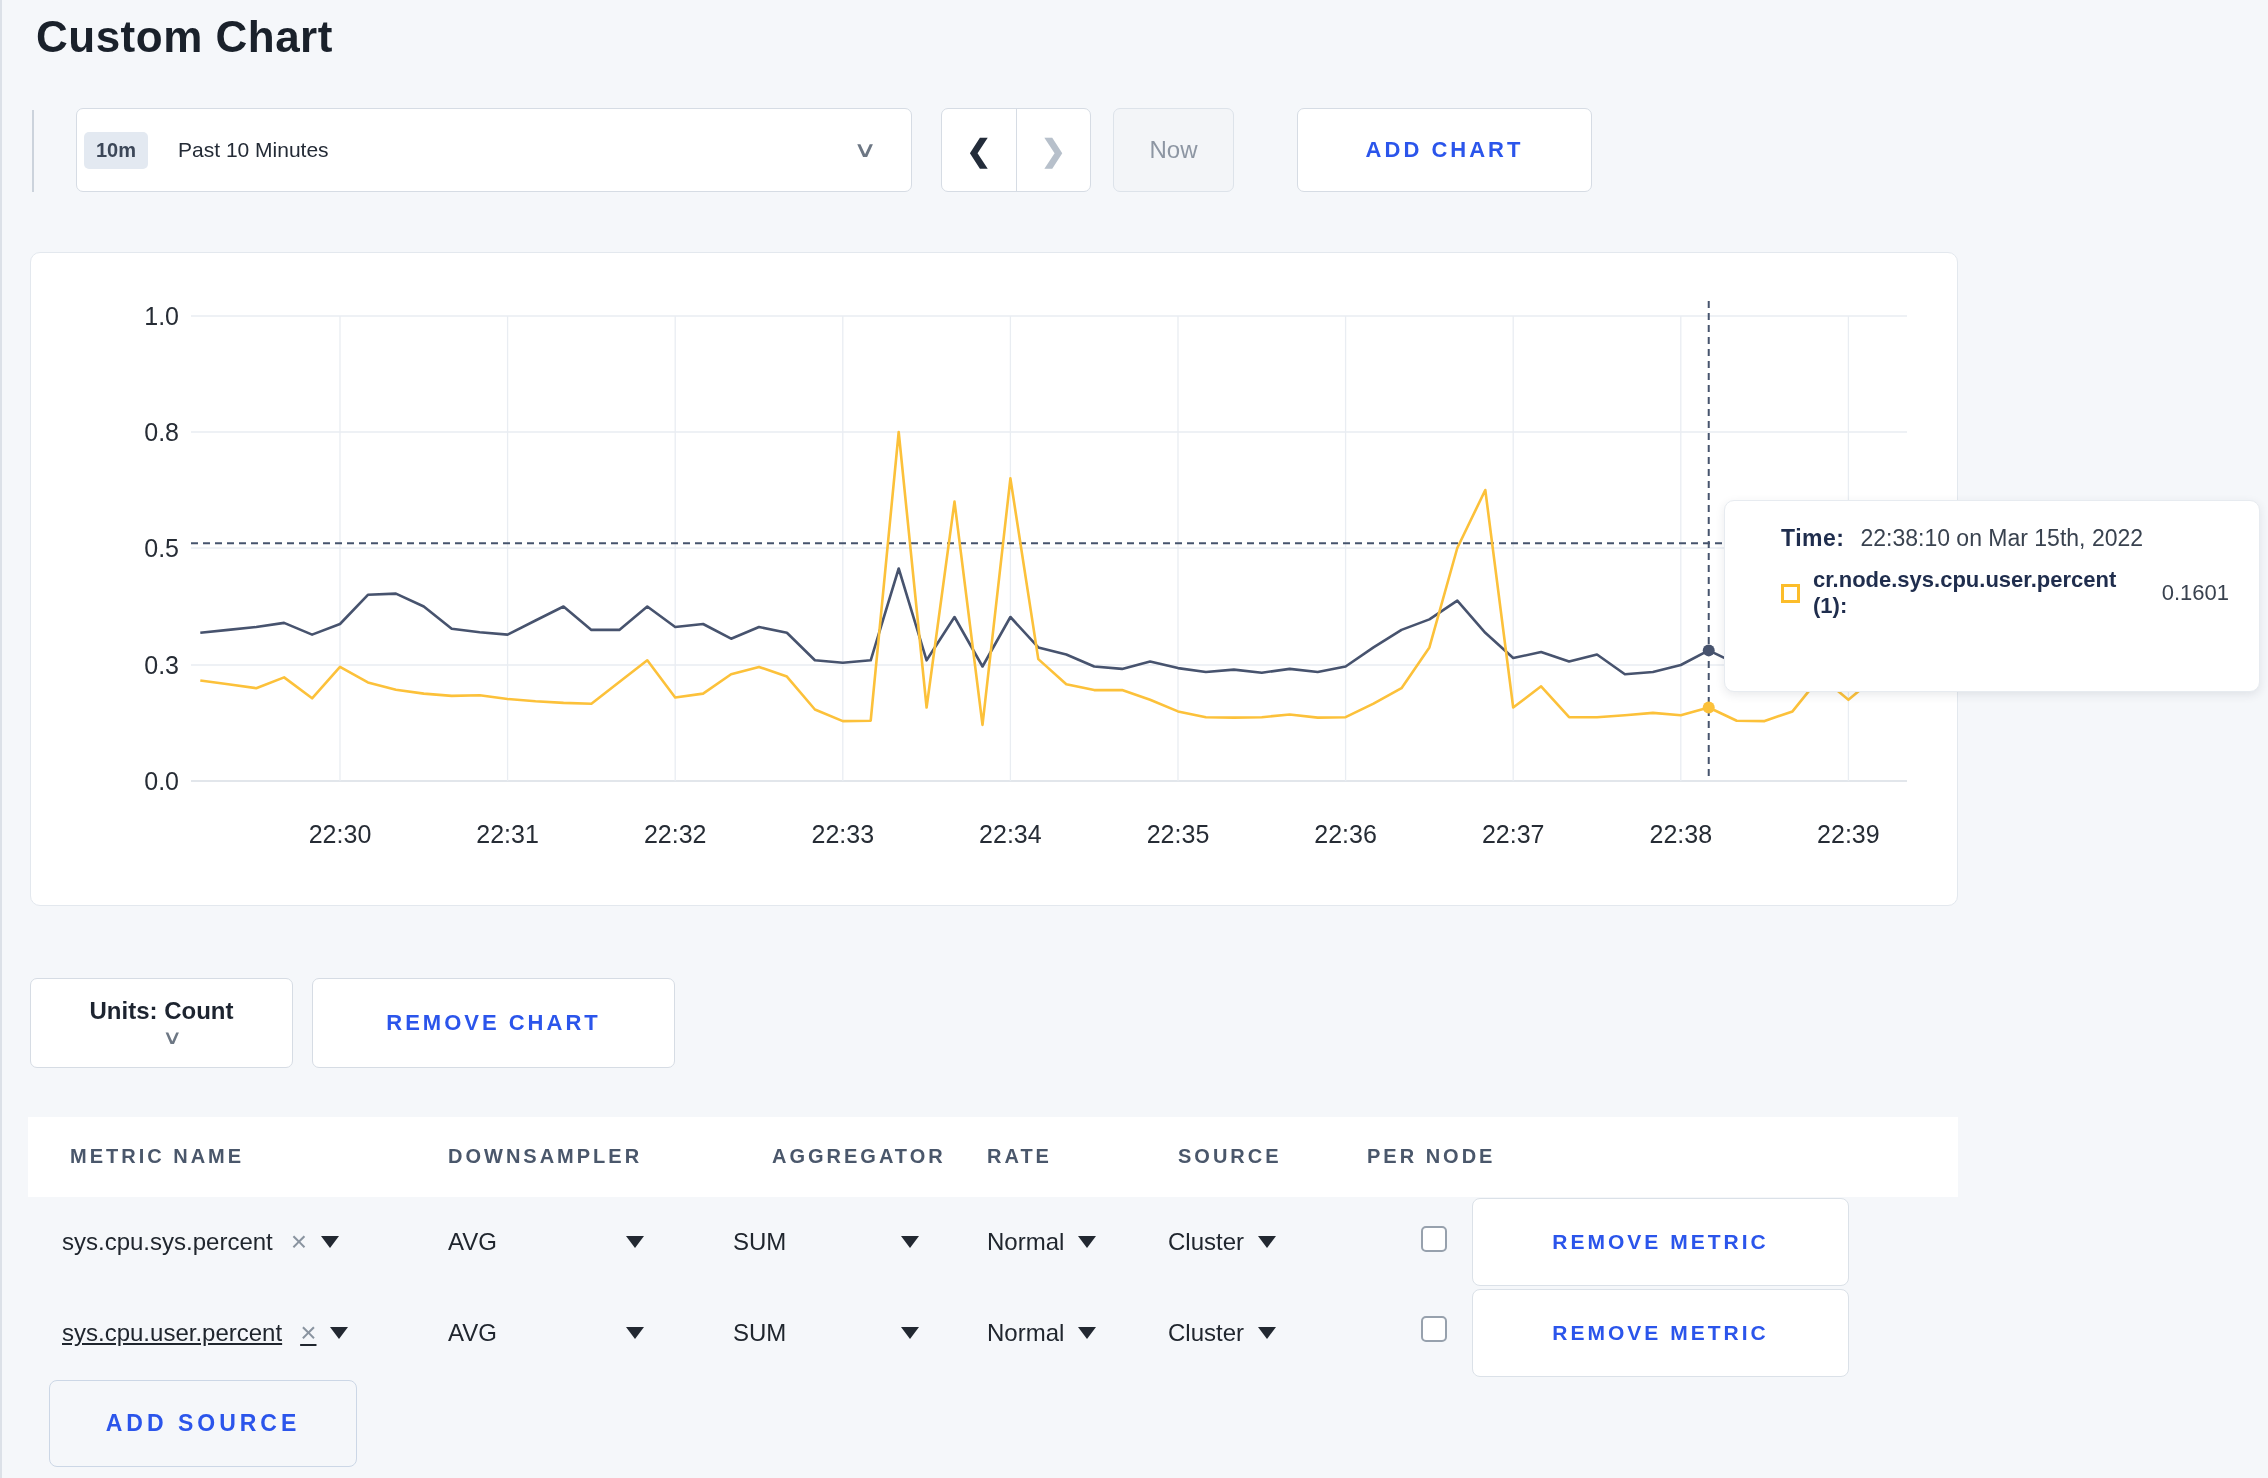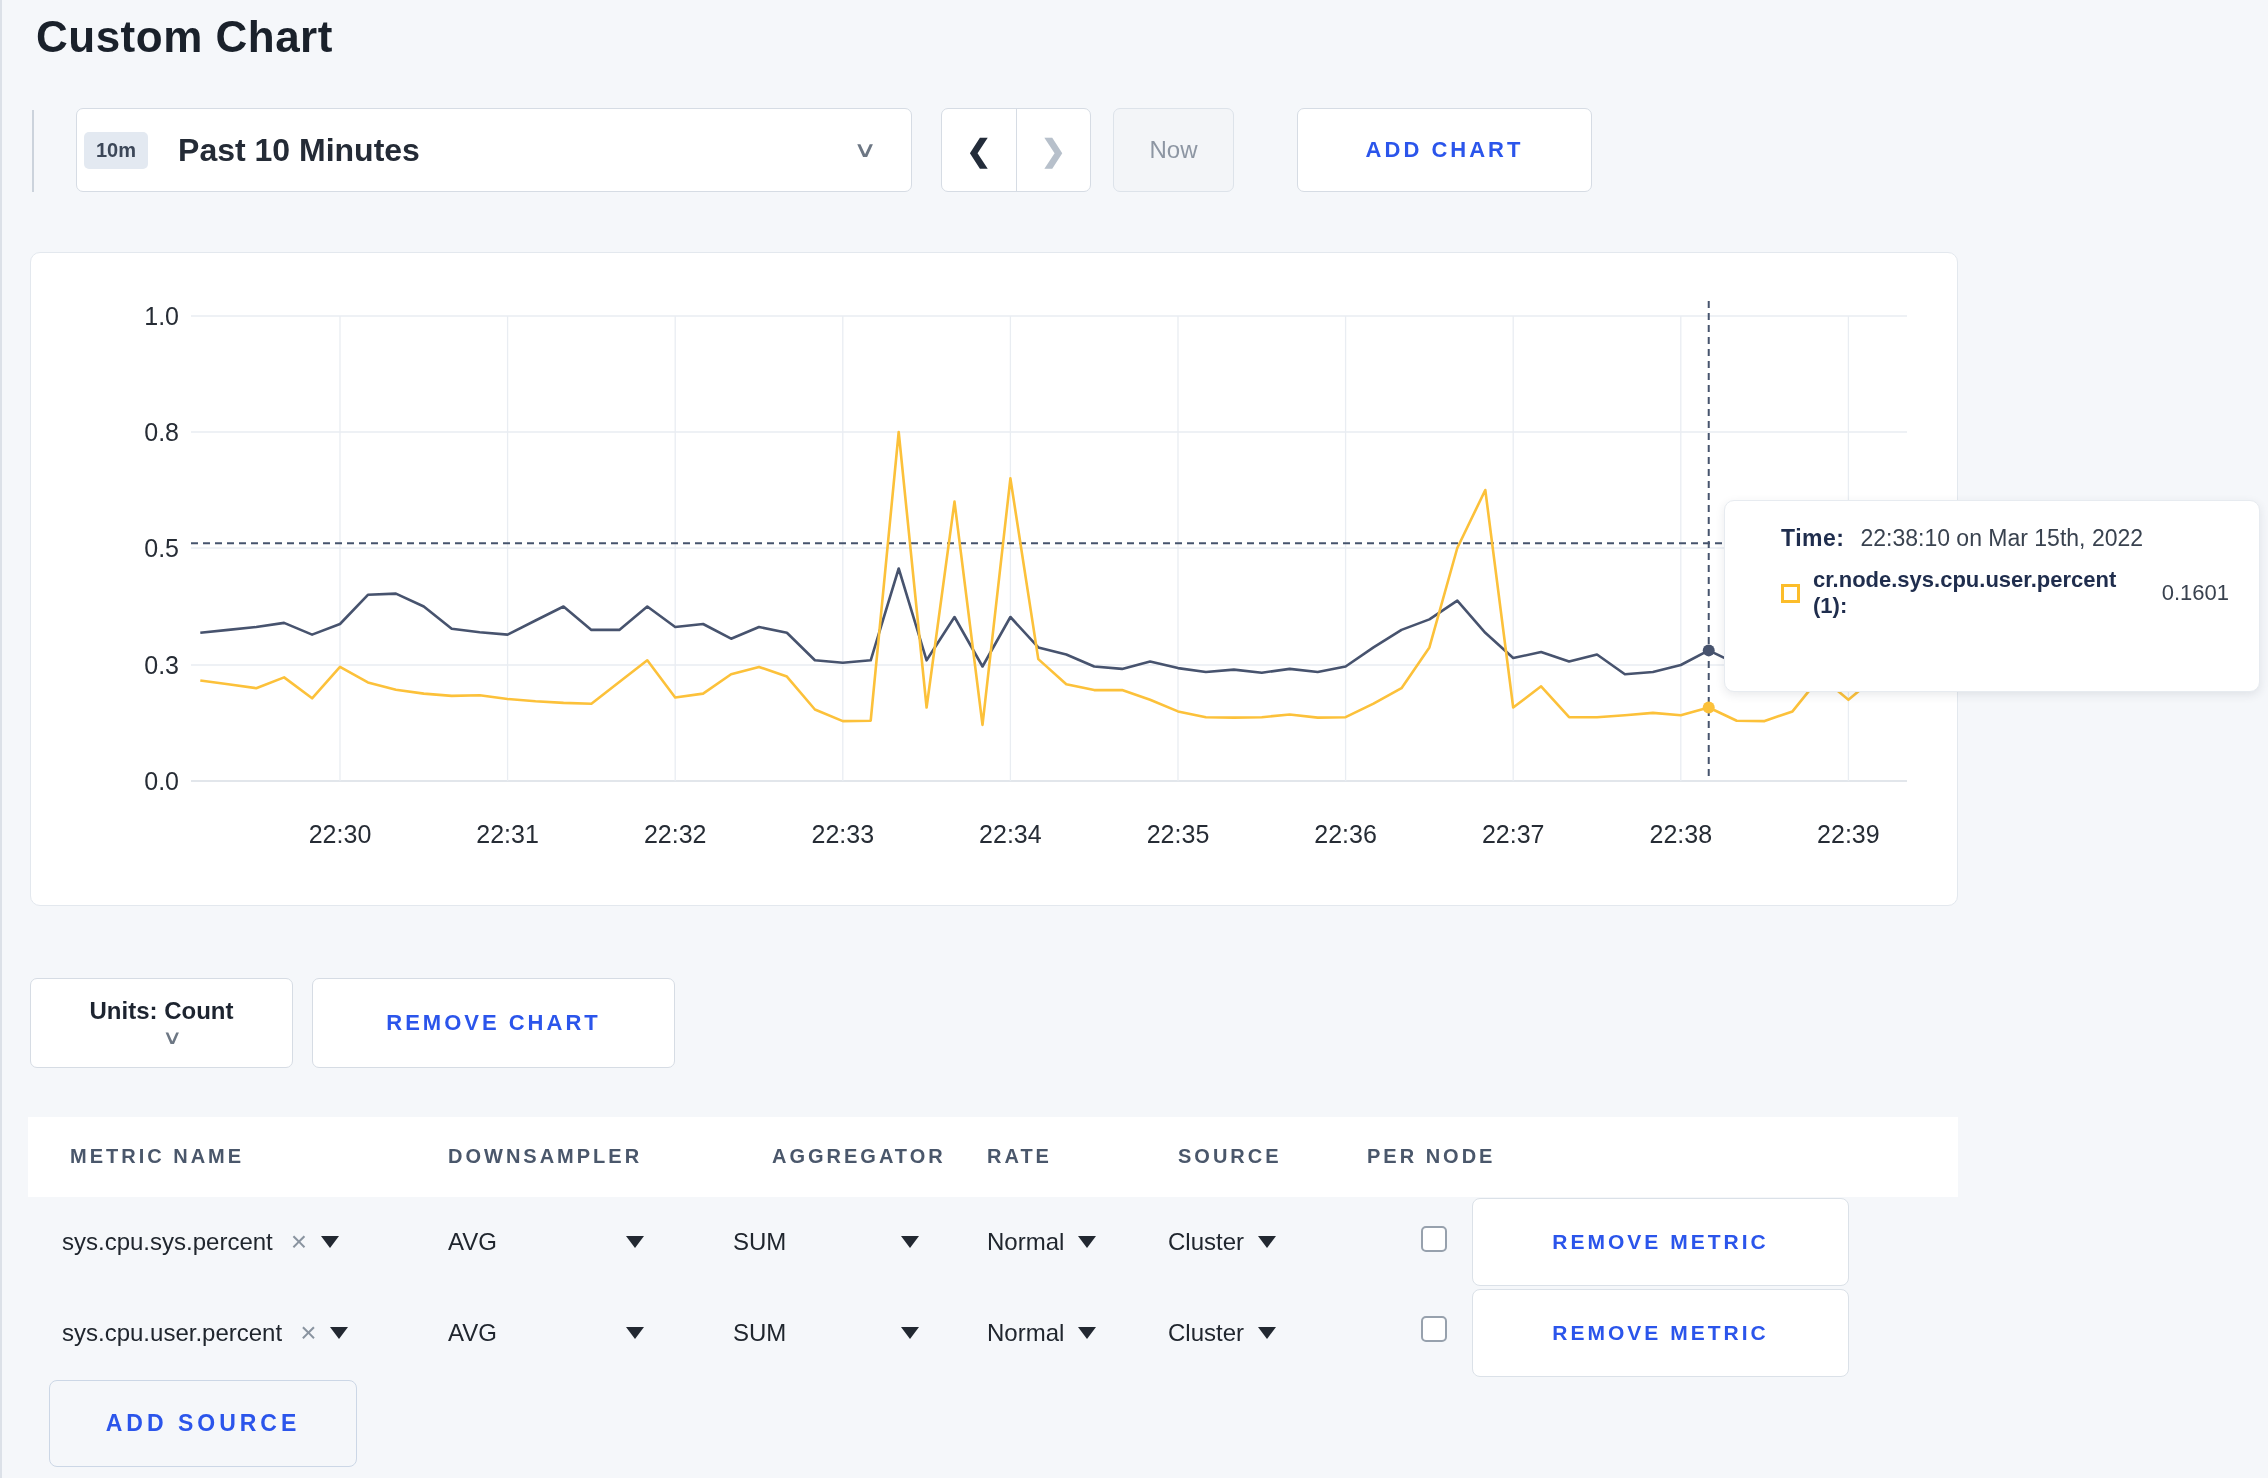--- a/index.html
+++ b/index.html
@@ -11,21 +11,21 @@
   }
   .abs{position:absolute;}
   #page-edge{left:0;top:0;width:2px;height:1478px;background:#dce1e8;}
   
   #page-title{left:36px;top:12px;font-size:44px;font-weight:600;color:#1a212b;letter-spacing:.5px;}
   
   #controls-divider{left:32px;top:110px;width:2px;height:82px;background:#ccd3dc;}
   .ctl{box-sizing:border-box;height:84px;top:108px;background:#fff;border:1.5px solid #d6dce4;border-radius:7px;display:flex;align-items:center;}
   #time-select{left:76px;width:836px;cursor:pointer;}
   #time-badge{margin-left:7px;background:#e3e9f1;border-radius:5px;padding:7px 12px;font-size:20px;font-weight:700;color:#3c4758;}
-  #time-label{margin-left:30px;font-size:32px;color:#242b36;font-weight:bold;}
+  #time-label{margin-left:30px;font-size:21px;color:#242b36;}
   #time-chevron{position:absolute;right:38px;color:#6d7784;font-size:22px;transform:scaleX(1.5);}
   #pager{left:941px;width:150px;padding:0;overflow:hidden;}
   .pager-half{width:75px;height:100%;display:flex;align-items:center;justify-content:center;font-size:30px;font-weight:700;cursor:pointer;}
   #pager-prev{border-right:1.5px solid #d6dce4;color:#232c3a;}
   #pager-next{color:#b7c0cb;}
   #now-button{left:1113px;width:121px;justify-content:center;background:#f3f5f8;border-color:#dde3ea;font-size:24px;color:#8d96a3;cursor:pointer;}
   .blue-btn{justify-content:center;color:#2b55eb;font-weight:700;letter-spacing:3px;cursor:pointer;background:#fff;}
   #add-chart-button{left:1297px;width:295px;font-size:22px;}
   
   #chart-card{left:30px;top:252px;width:1928px;height:654px;background:#fff;border:1.5px solid #e3e8ee;border-radius:10px;box-sizing:border-box;}
@@ -182,21 +182,21 @@
   </span>
   <span class="cell" style="left:1168px;top:1228px;">
     <span>Cluster</span>
     <span class="tri"></span>
   </span>
   <span class="checkbox" style="left:1421px;top:1226px;"></span>
   <span class="row-btn" style="top:1198px;">REMOVE METRIC</span>
 </div>
 
 <div>
-  <span class="cell" style="left:62px;top:1319px;">
+  <span class="cell" style="left:62px;top:1319px;text-decoration:underline;">
     <span>sys.cpu.user.percent</span>
     <span class="x-glyph">×</span>
     <span class="tri"></span>
   </span>
   <span class="cell" style="left:448px;top:1319px;width:196px;justify-content:space-between;">
     <span>AVG</span>
     <span class="tri"></span>
   </span>
   <span class="cell" style="left:733px;top:1319px;width:186px;justify-content:space-between;">
     <span>SUM</span>

